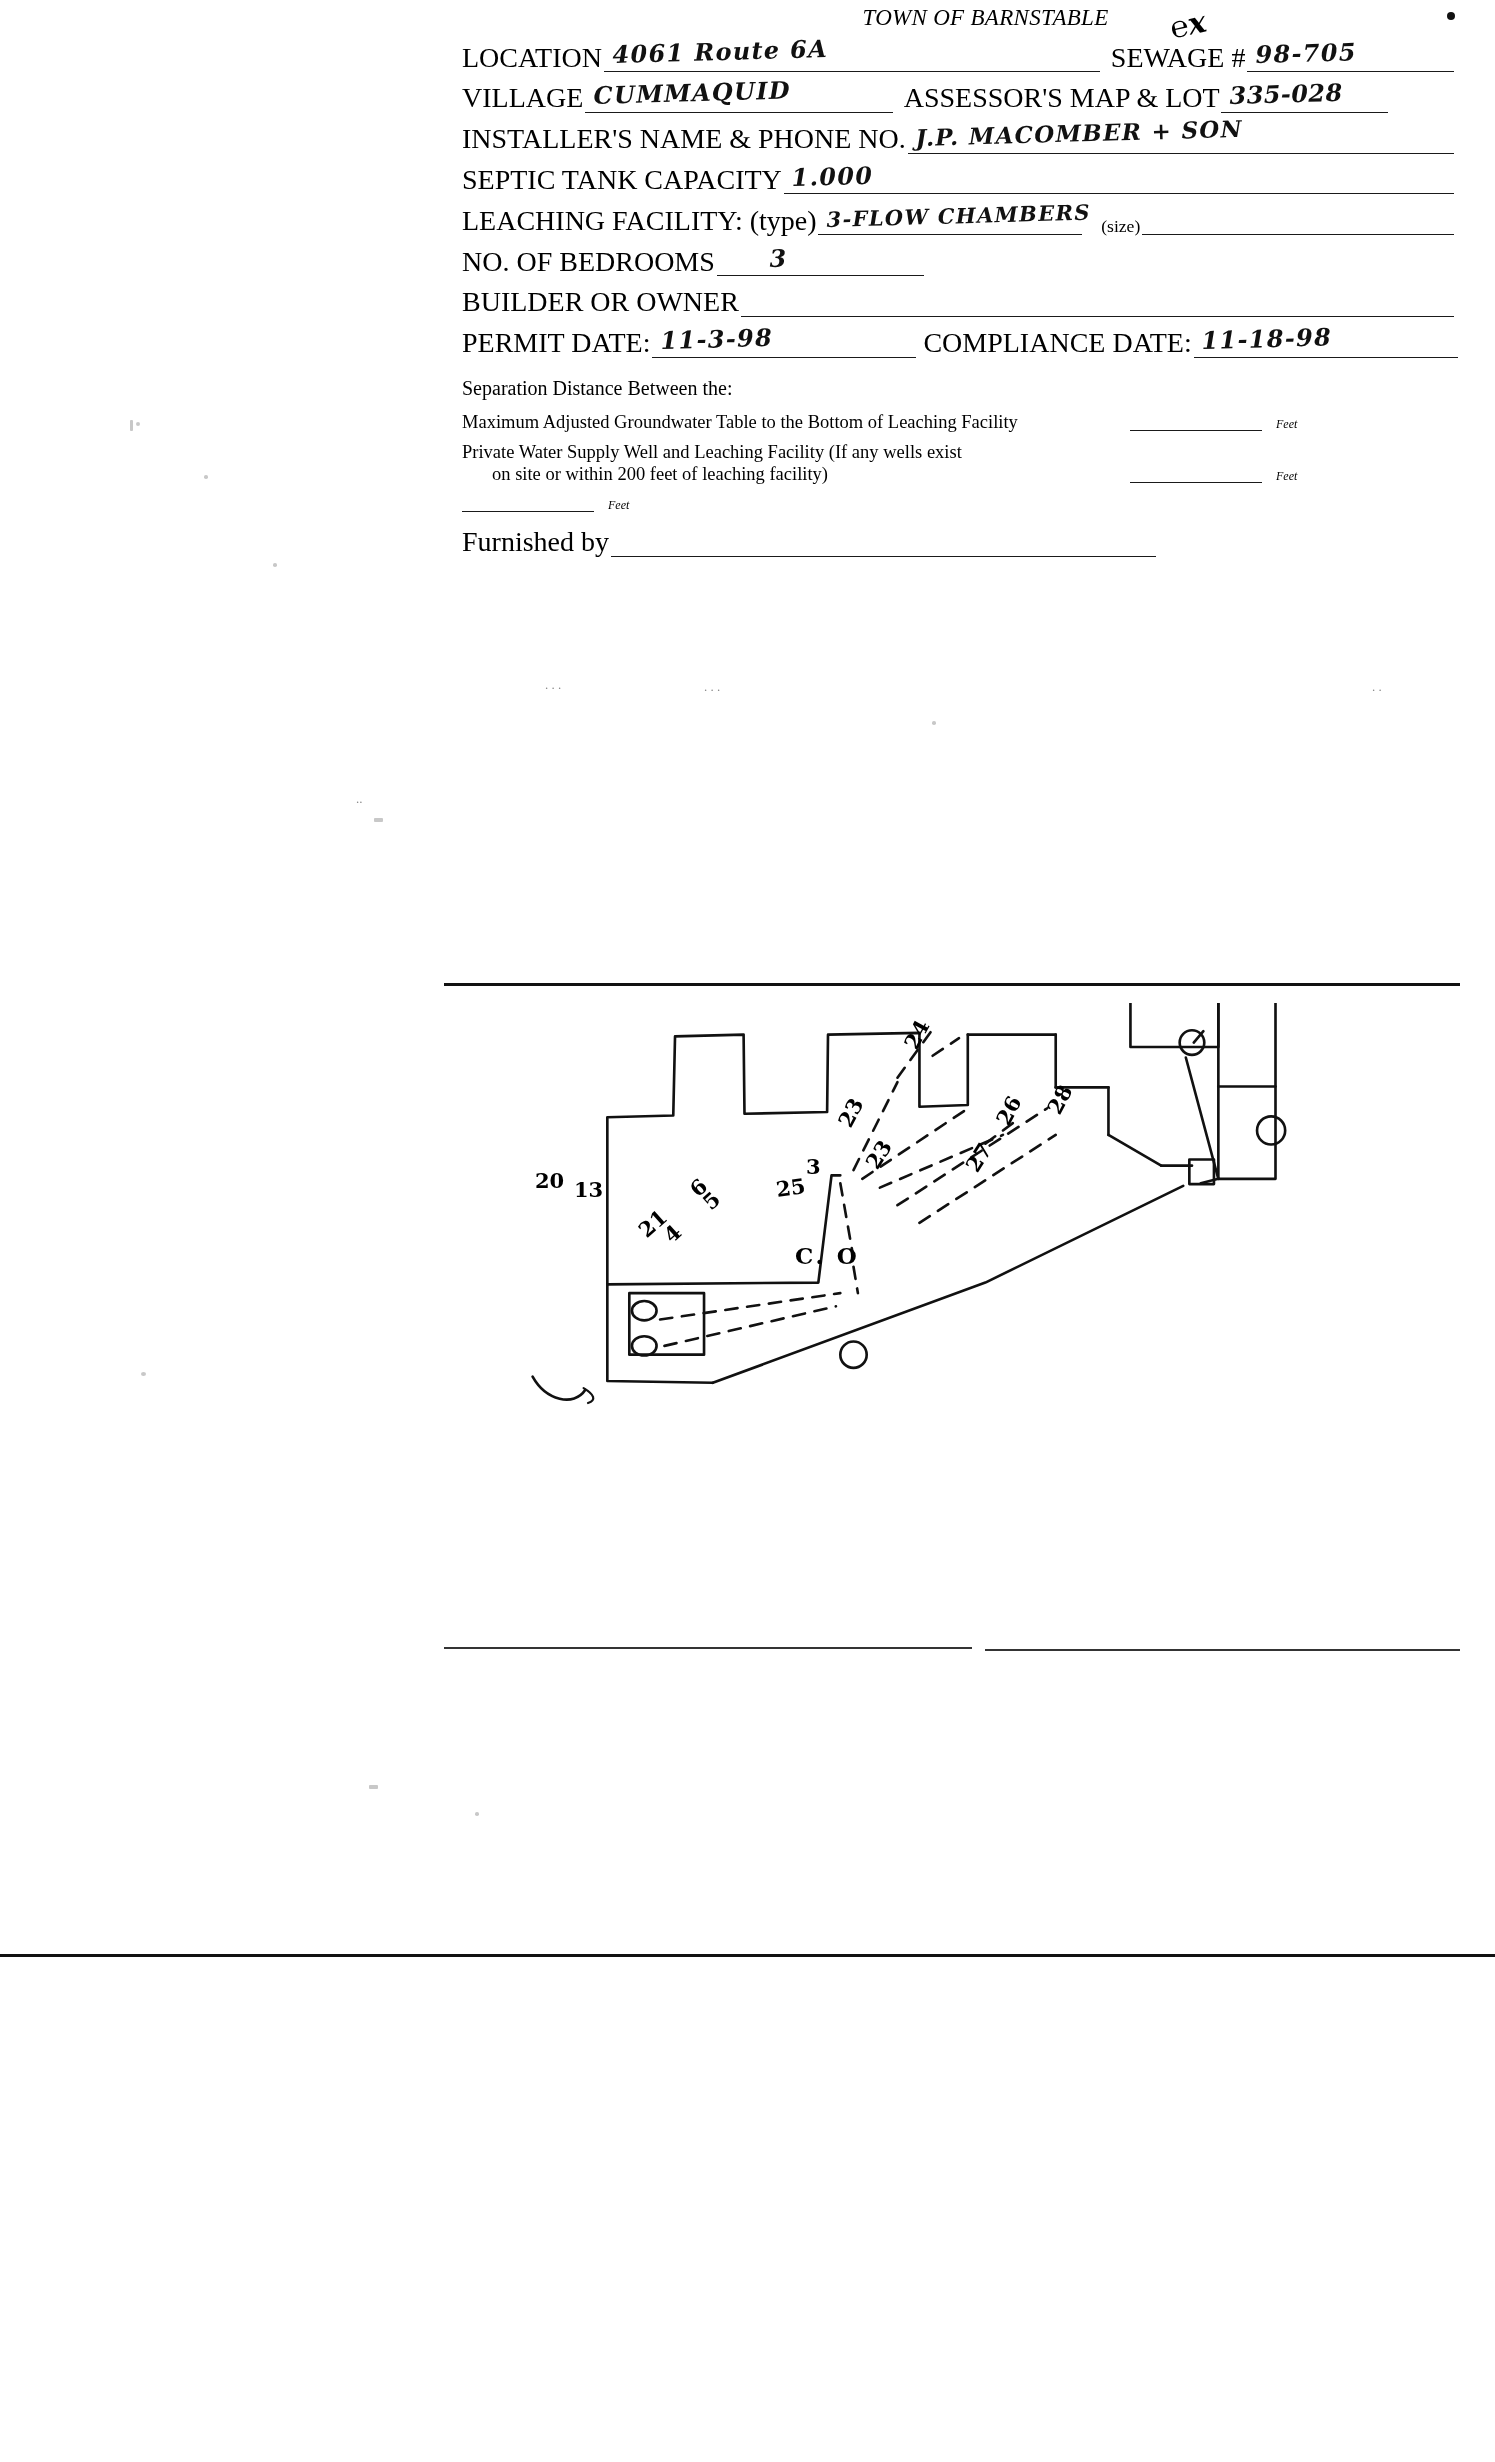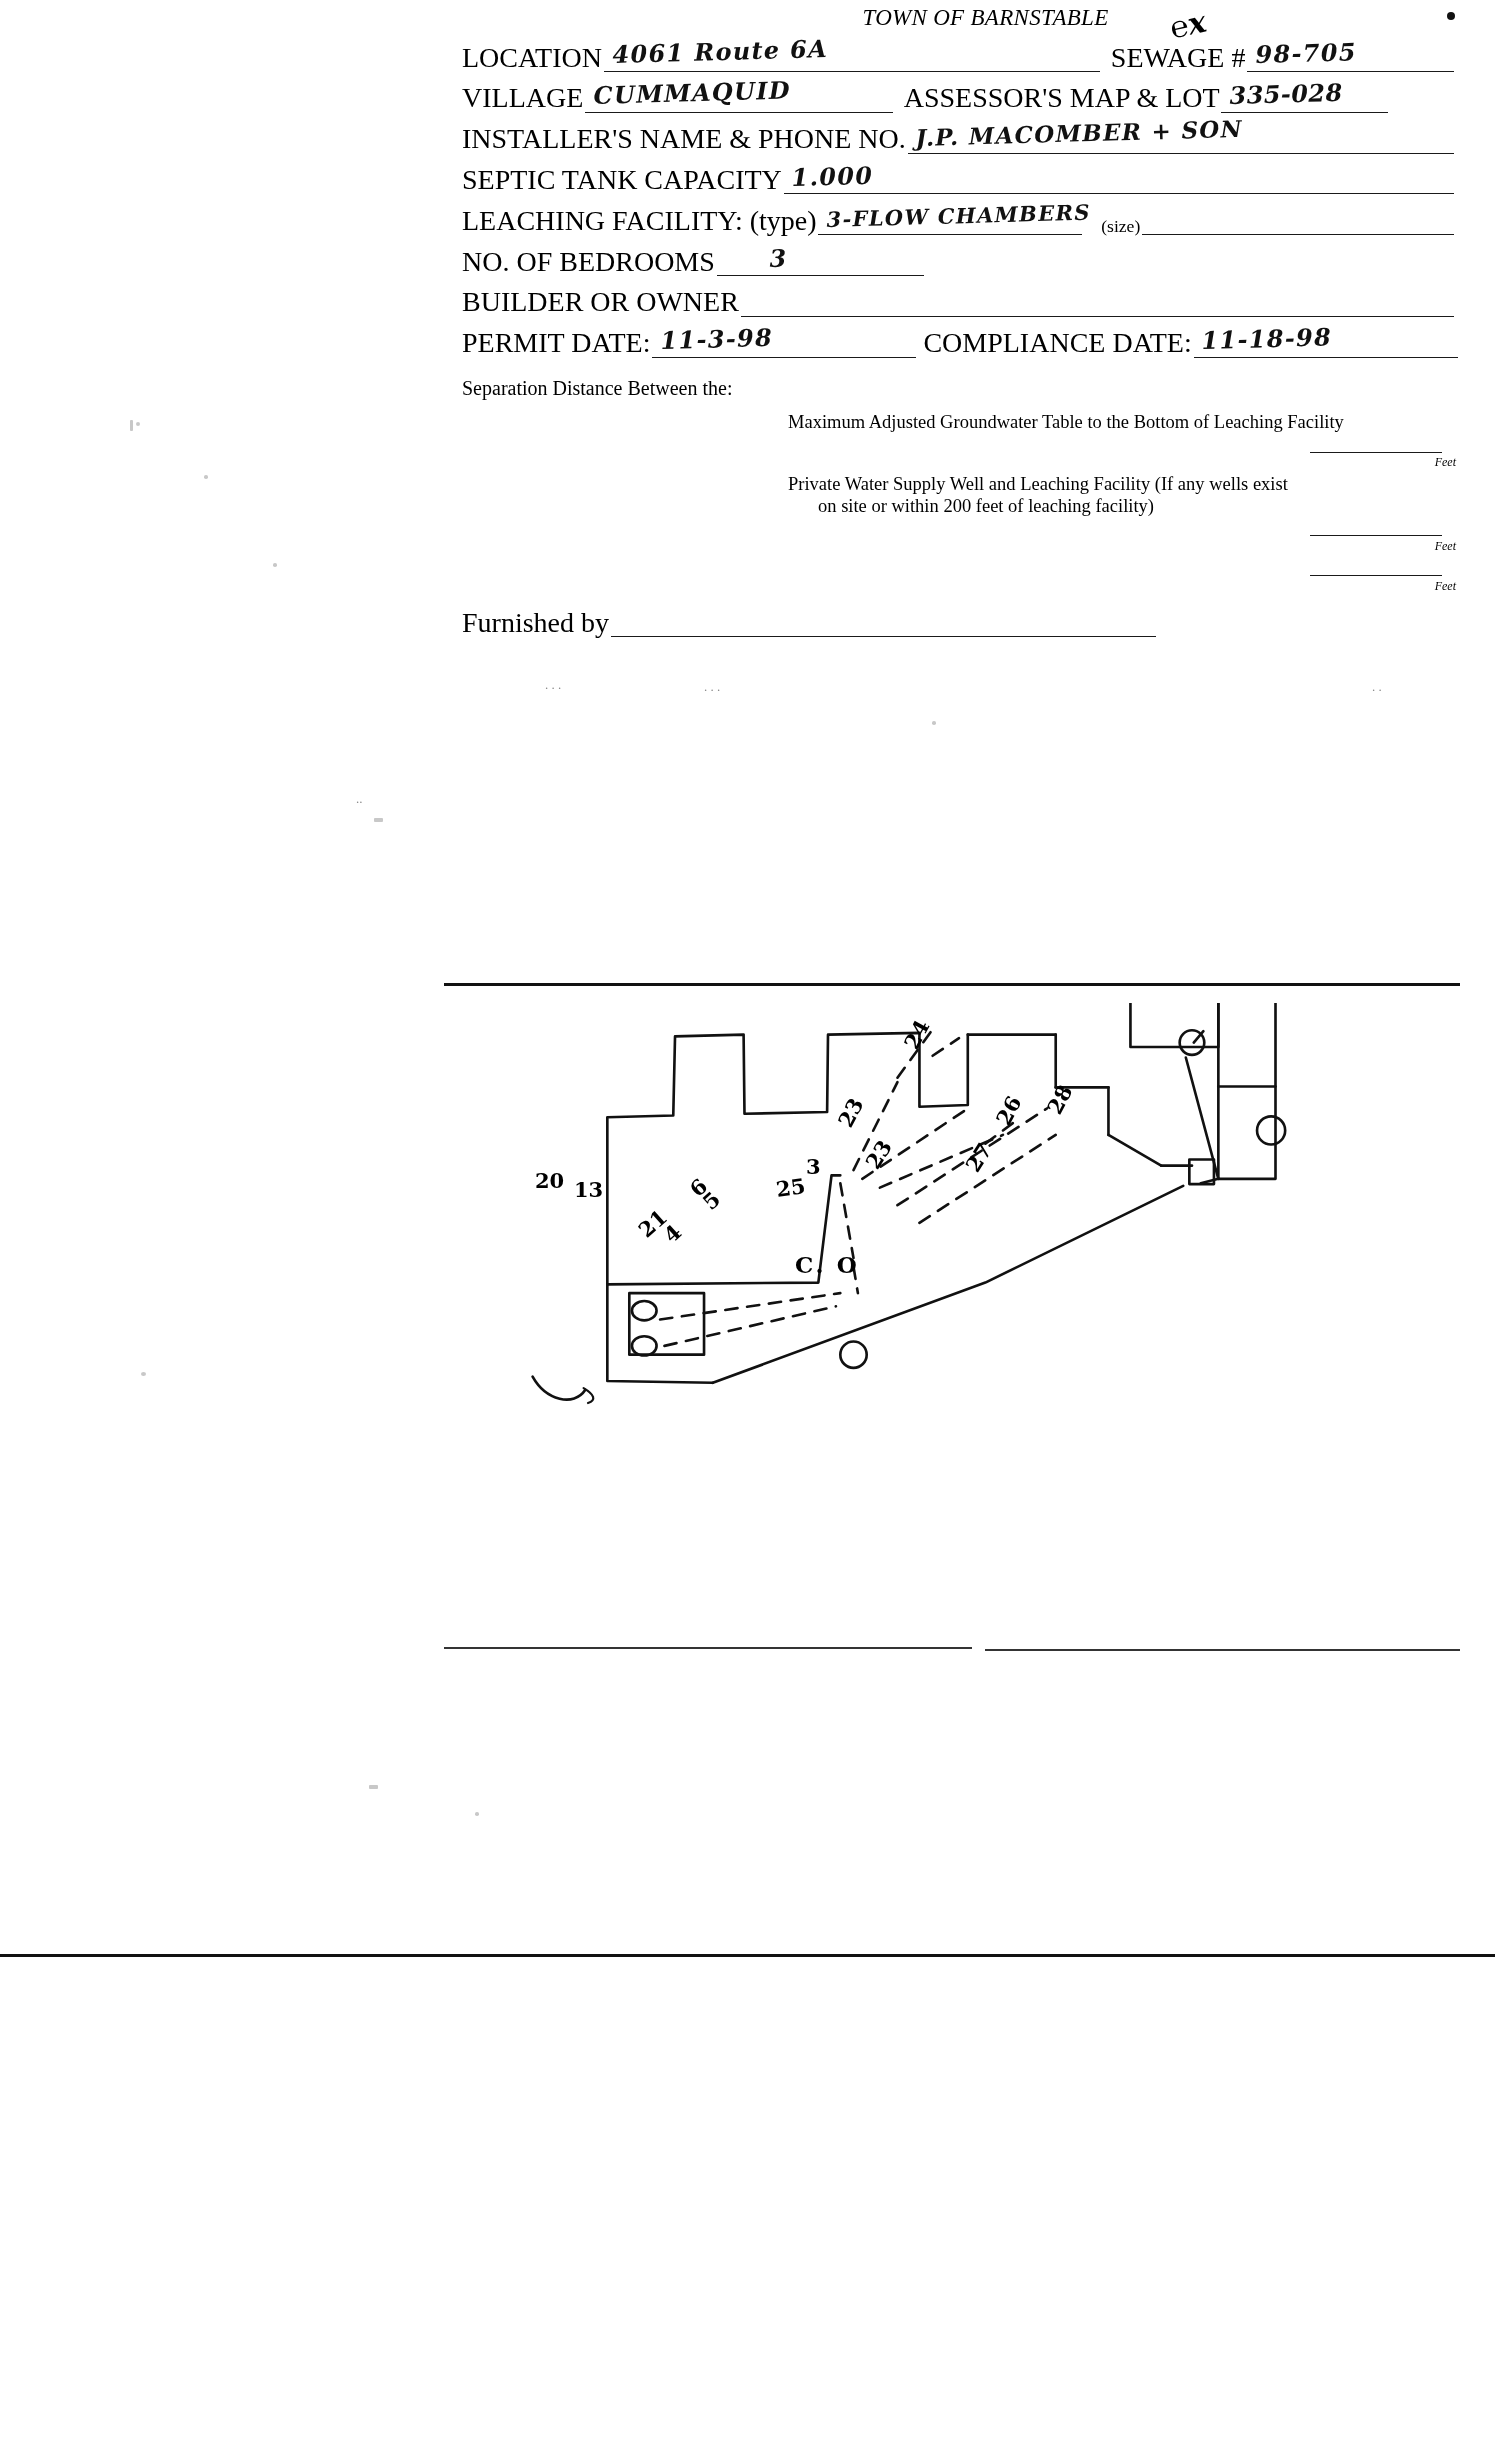--- a/index.html
+++ b/index.html
@@ -88,22 +88,21 @@
   .sep-head {
     margin-top: 19.3px;
     font-size: 20px;
   }
 
   .sepblock { margin-top: 12.3px; }
   .seprow {
     display: flex;
     align-items: flex-end;
     font-size: 18.5px;
-    margin-top: 2px;
-    flex-direction: column;
+    margin-top: 8px;
   }
   .seprow .txt {
     width: 668px;
     line-height: 1.18;
   }
   .seprow .indent { padding-left: 30px; display: block; }
   .seprow .dashline {
     width: 132px;
     border-bottom: 1.8px solid #1a1a1a;
     height: 17.6px;
@@ -349,21 +348,21 @@
       <div style="position:absolute; left:336px; top:172px; font-family:'DejaVu Serif',serif; font-weight:bold; font-size:21px; transform:rotate(-8deg);">25</div>
       <div style="position:absolute; left:424px; top:139px; font-family:'DejaVu Serif',serif; font-weight:bold; font-size:21px; transform:rotate(-58deg);">23</div>
       <div style="position:absolute; left:524px; top:142px; font-family:'DejaVu Serif',serif; font-weight:bold; font-size:21px; transform:rotate(-58deg);">27</div>
       <div style="position:absolute; left:366px; top:151px; font-family:'DejaVu Serif',serif; font-weight:bold; font-size:21px;">3</div>
       <div style="position:absolute; left:95px; top:165px; font-family:'DejaVu Serif',serif; font-weight:bold; font-size:21px;">20</div>
       <div style="position:absolute; left:134px; top:174px; font-family:'DejaVu Serif',serif; font-weight:bold; font-size:21px;">13</div>
       <div style="position:absolute; left:251px; top:172px; font-family:'DejaVu Serif',serif; font-weight:bold; font-size:21px; transform:rotate(-42deg);">6</div>
       <div style="position:absolute; left:264px; top:185px; font-family:'DejaVu Serif',serif; font-weight:bold; font-size:21px; transform:rotate(-42deg);">5</div>
       <div style="position:absolute; left:198px; top:208px; font-family:'DejaVu Serif',serif; font-weight:bold; font-size:21px; transform:rotate(-42deg);">21</div>
       <div style="position:absolute; left:225px; top:218px; font-family:'DejaVu Serif',serif; font-weight:bold; font-size:21px; transform:rotate(-42deg);">4</div>
-      <div style="position:absolute; left:355px; top:248px; font-family:'DejaVu Serif',serif; font-weight:bold; font-size:23px; letter-spacing:2.6px;">C. O</div>
+      <div style="position:absolute; left:355px; top:239px; font-family:'DejaVu Serif',serif; font-weight:bold; font-size:23px; letter-spacing:2.6px;">C. O</div>
     </div>
   </div>
 
   <div class="speck" style="left:136px; top:422px; width:4.4px; height:4.4px;"></div>
   <div class="speck" style="left:204px; top:475px; width:3.5px; height:3.5px;"></div>
   <div class="speck" style="left:273px; top:563px; width:3.5px; height:3.5px;"></div>
   <div class="speck" style="left:130px; top:420px; width:2.6px; height:10.6px; border-radius:0.9px;"></div>
   <div class="speck" style="left:374px; top:818px; width:8.8px; height:3.5px; border-radius:0.9px;"></div>
   <div class="speck" style="left:932px; top:721px; width:3.5px; height:3.5px;"></div>
   <div class="speck" style="left:475px; top:1812px; width:3.5px; height:3.5px;"></div>

